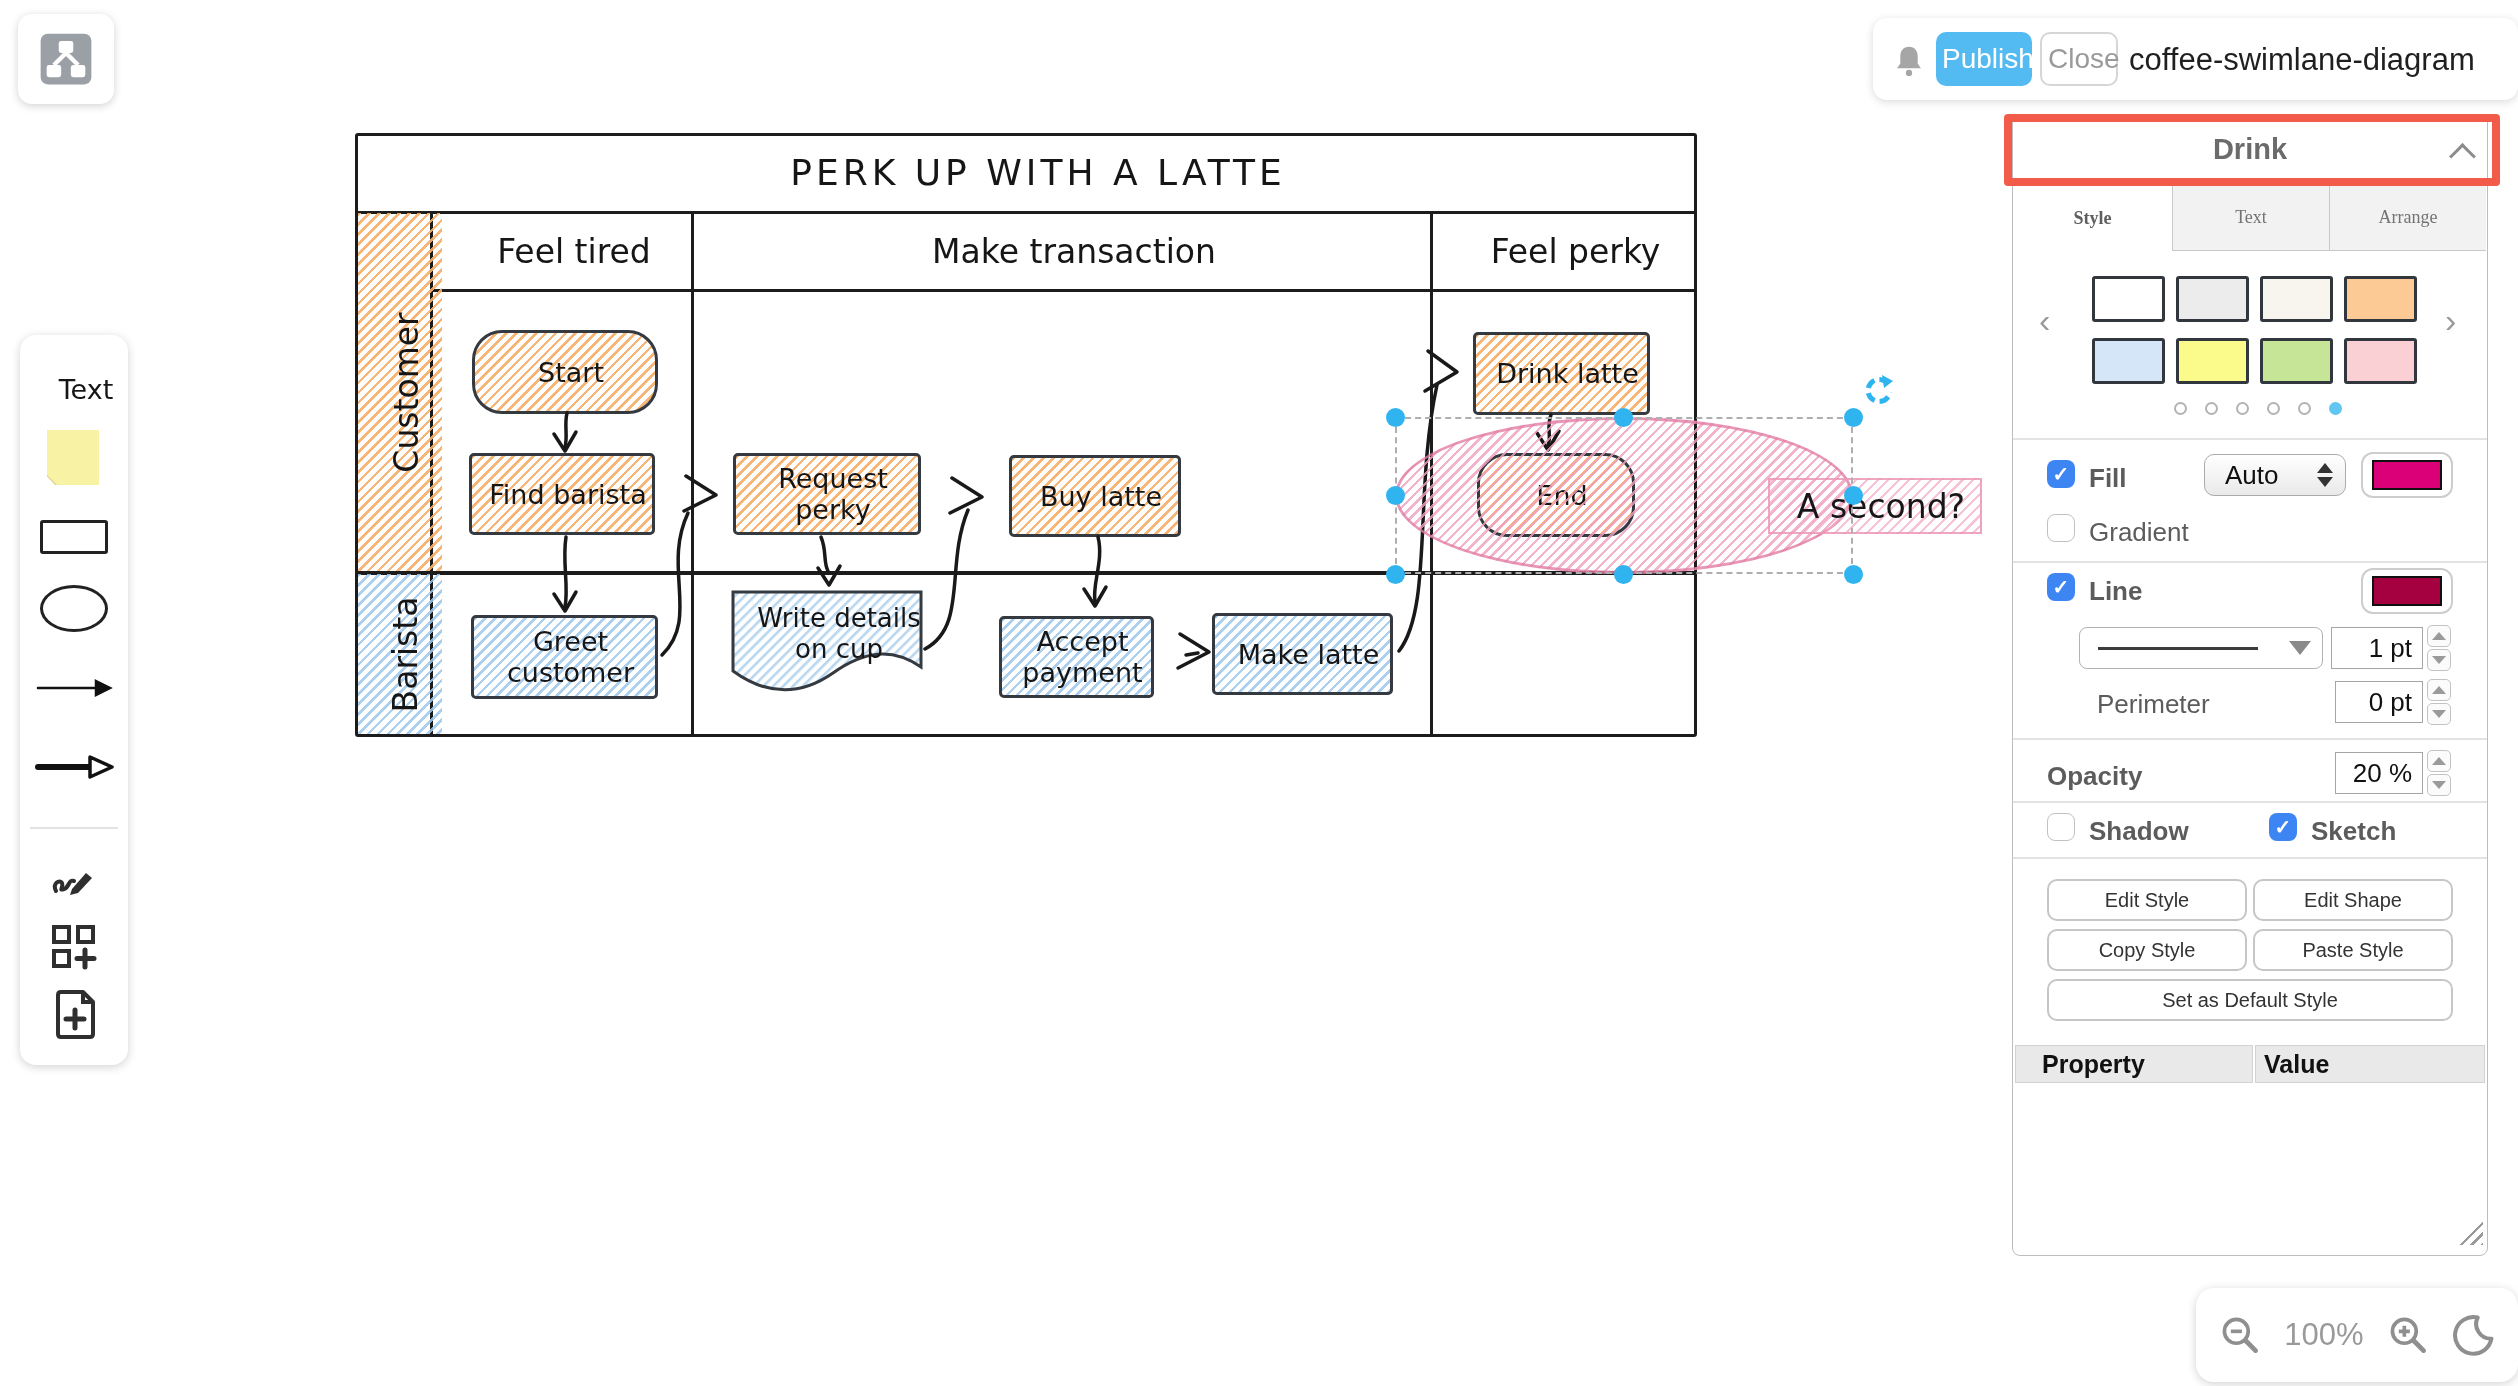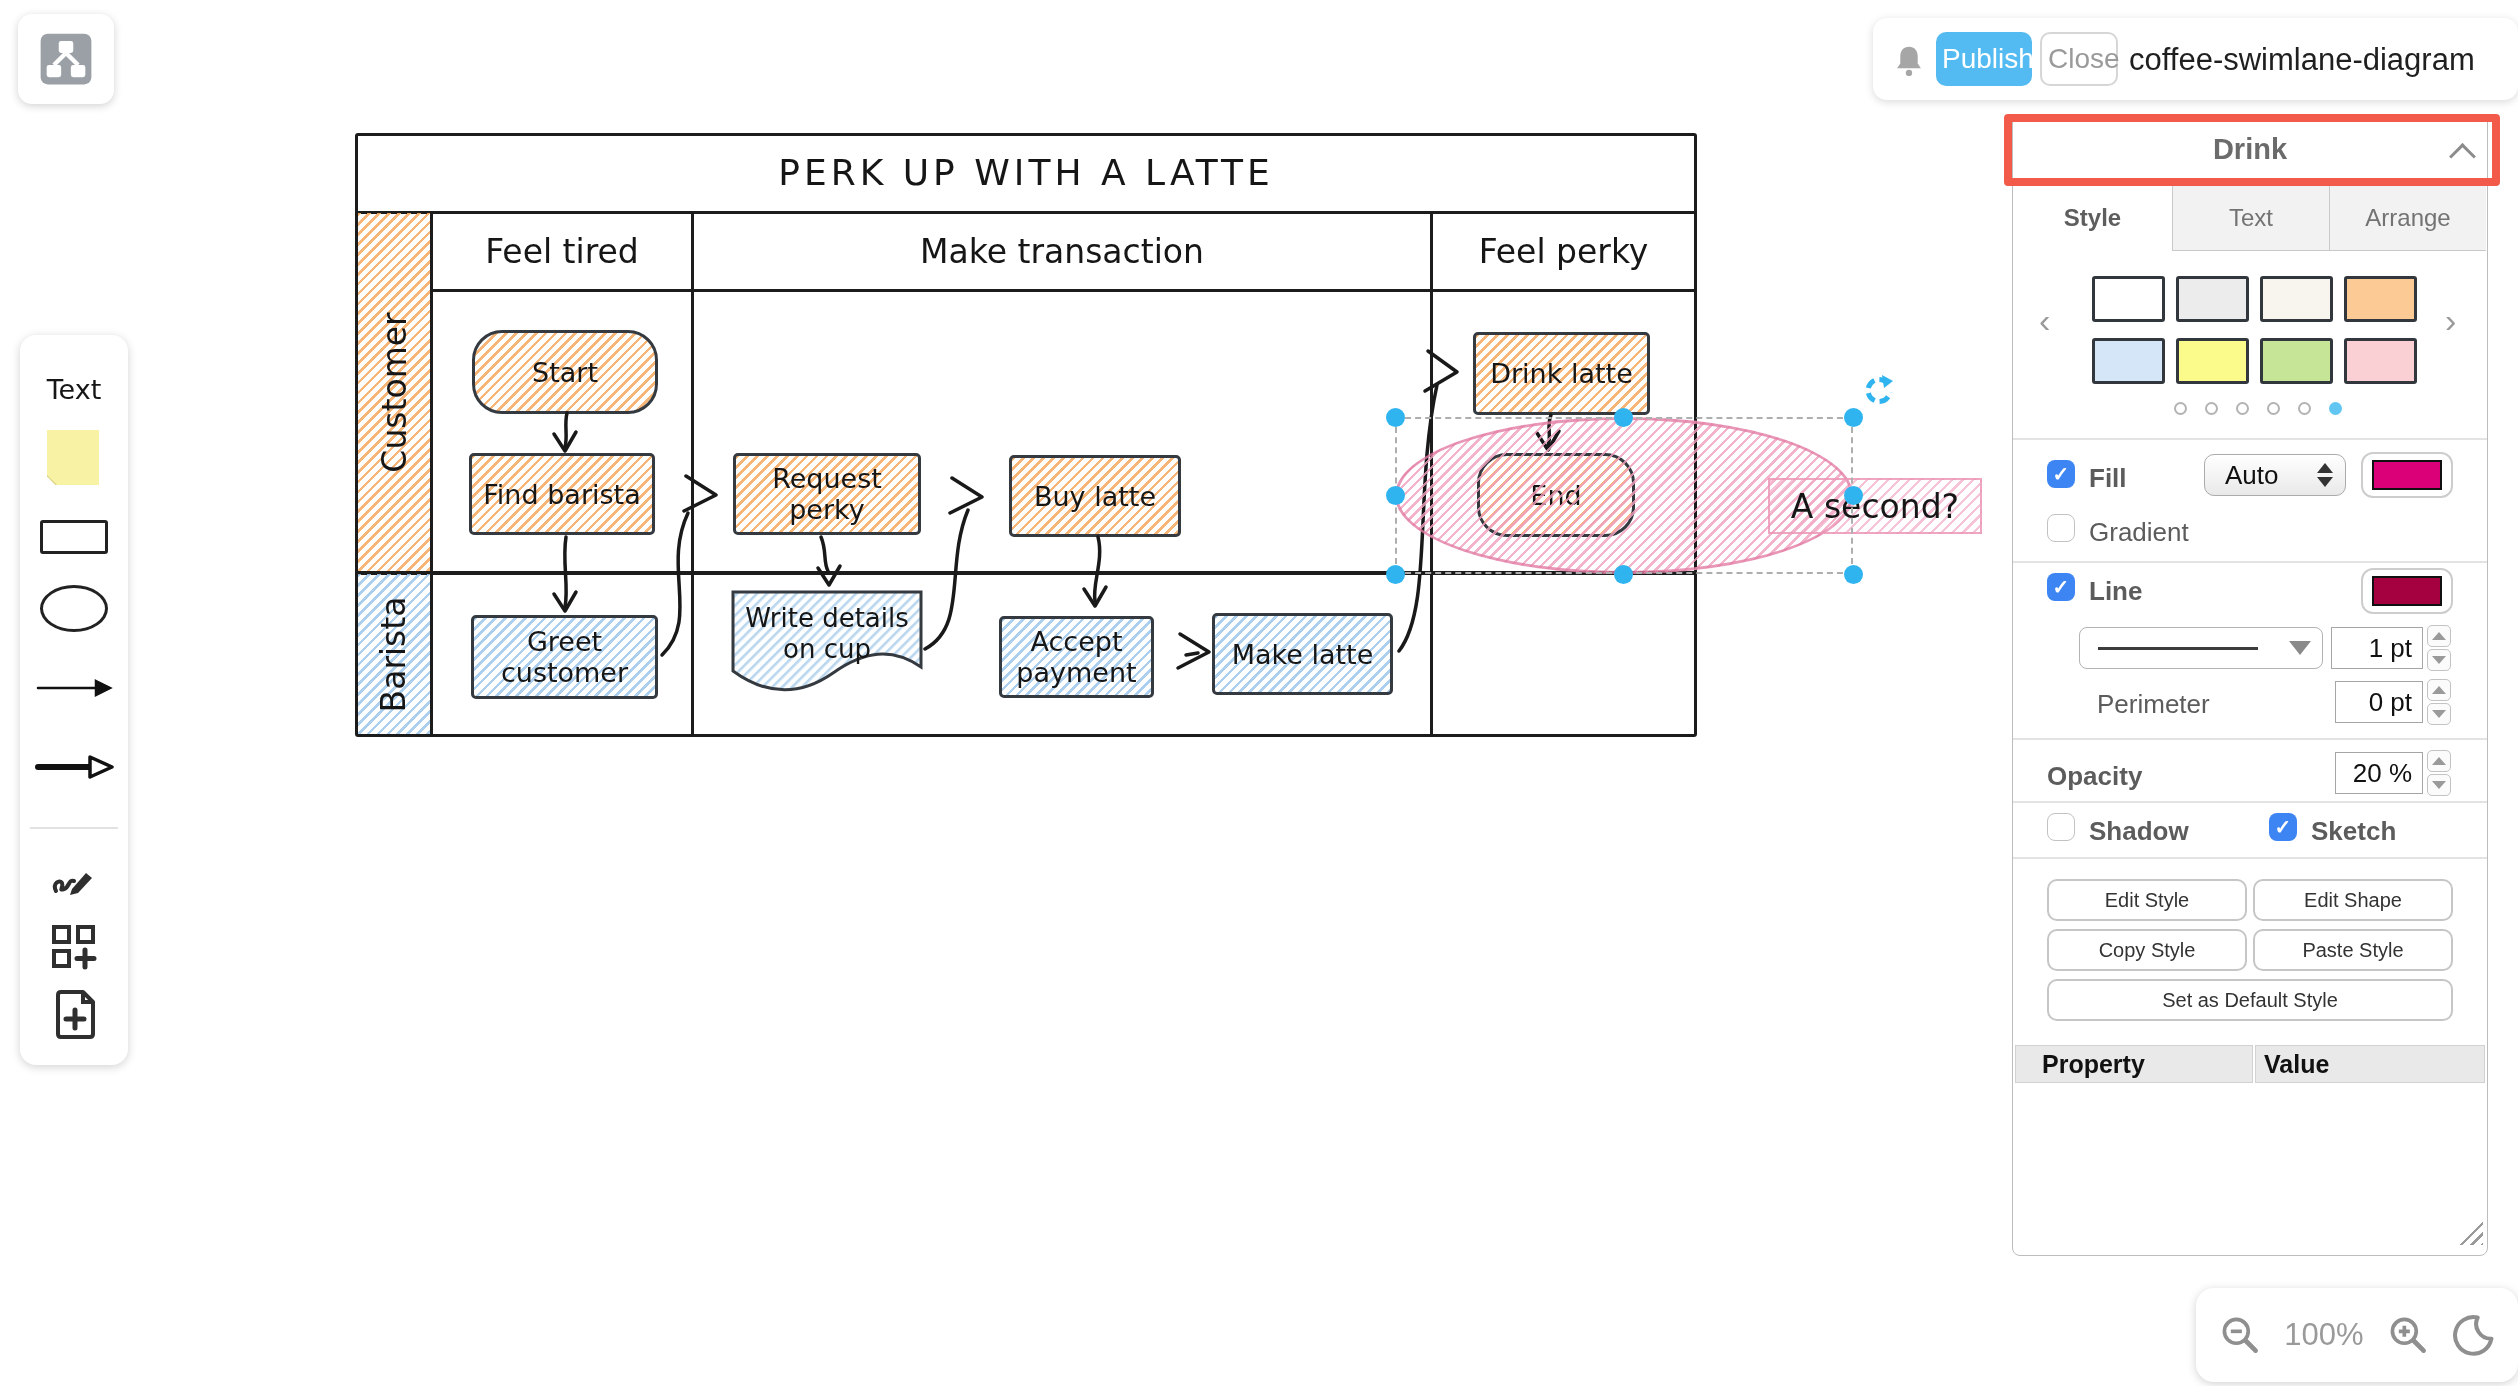--- a/index.html
+++ b/index.html
@@ -5,21 +5,21 @@
   html,body{margin:0;padding:0;background:#fff;}
   #app{position:relative;width:2518px;height:1386px;overflow:hidden;background:#fff;
        font-family:"Liberation Sans",sans-serif;}
   .abs{position:absolute;}
   
   .hatch-orange{background:repeating-linear-gradient(135deg,rgba(246,174,104,.9) 0 2.6px,rgba(255,255,255,0) 2.6px 7px);}
   .hatch-blue{background:repeating-linear-gradient(135deg,rgba(158,199,236,.85) 0 2.6px,rgba(255,255,255,0) 2.6px 7px);}
   .hatch-pink{background:repeating-linear-gradient(135deg,rgba(240,160,190,.8) 0 2.4px,rgba(255,255,255,0) 2.4px 7px);}
   .hatch-pink-lite{background:repeating-linear-gradient(135deg,rgba(242,170,198,.7) 0 2.2px,rgba(255,255,255,0) 2.2px 7.5px);}
   
-  .dg-text{font-family:"DejaVu Sans",sans-serif;color:#161616;}
+  .dg-text{font-family:"DejaVu Sans",sans-serif;color:#161616;padding-left:12px;}
   .node{box-sizing:border-box;border:3px solid #343a40;border-radius:5px;display:flex;
         align-items:center;justify-content:center;text-align:center;font-size:27px;z-index:3;}
   .node.pill{border-radius:30px;}
   .line{background:#1c1c1c;z-index:2;}
   .cell{display:flex;align-items:center;justify-content:center;z-index:2;}
   .band{z-index:2;display:flex;align-items:center;justify-content:center;}
   .band span{transform:rotate(-90deg);white-space:nowrap;font-size:33px;}
   #ellipse-highlight{border:3px solid rgba(226,125,165,.8);border-radius:50%;z-index:5;}
   #annotation{border:2.5px solid rgba(235,150,182,.85);z-index:6;display:flex;align-items:center;
               justify-content:center;font-size:33px;}
@@ -46,21 +46,21 @@
   
   #format-panel{left:2012px;top:120px;width:476px;height:1136px;background:#fff;
      border:1.5px solid #bdbdbd;border-radius:0 0 8px 8px;box-sizing:border-box;z-index:10;}
   #fmt-highlight{left:2004px;top:114px;width:496px;height:72px;border:8px solid #F25B4A;
      border-radius:4px;box-sizing:border-box;z-index:12;pointer-events:none;}
   .fp{position:absolute;}
   #fmt-title{left:0;top:12px;width:100%;text-align:center;font-size:29px;font-weight:bold;color:#6b6b6b;}
   .chev-up{width:16px;height:16px;border-left:3.5px solid #8c8c8c;border-top:3.5px solid #8c8c8c;
            transform:rotate(45deg);}
   .tab{top:64px;height:66px;box-sizing:border-box;display:flex;align-items:center;justify-content:center;
-       font-size:24px;color:#737373;border-bottom:1.5px solid #c9c9c9;background:#f2f2f2;}
+       font-size:18px;color:#737373;border-bottom:1.5px solid #c9c9c9;background:#f2f2f2;font-family:Liberation Serif, serif;}
   .tab.active{background:#fff;border-bottom:none;color:#5e5e5e;font-weight:bold;}
   .tab.mid{border-left:1.5px solid #c9c9c9;border-right:1.5px solid #c9c9c9;}
   .swatch{position:absolute;width:73px;height:46px;box-sizing:border-box;border:3.5px solid #31373c;border-radius:3px;}
   .dot{position:absolute;width:13px;height:13px;border-radius:50%;box-sizing:border-box;border:2px solid #b3b3b3;background:#fff;}
   .pal-chev{font-size:34px;color:#9a9a9a;line-height:1;}
   .fp-divider{left:0;width:100%;height:1.5px;background:#e3e3e3;}
   .cb{width:28px;height:28px;box-sizing:border-box;border:1.5px solid #c2c2c2;border-radius:8px;background:#fff;
       display:flex;align-items:center;justify-content:center;color:#fff;font-size:20px;font-weight:bold;}
   .cb.checked{border:none;}
   .fp-label{font-size:26px;color:#5c5c5c;}

